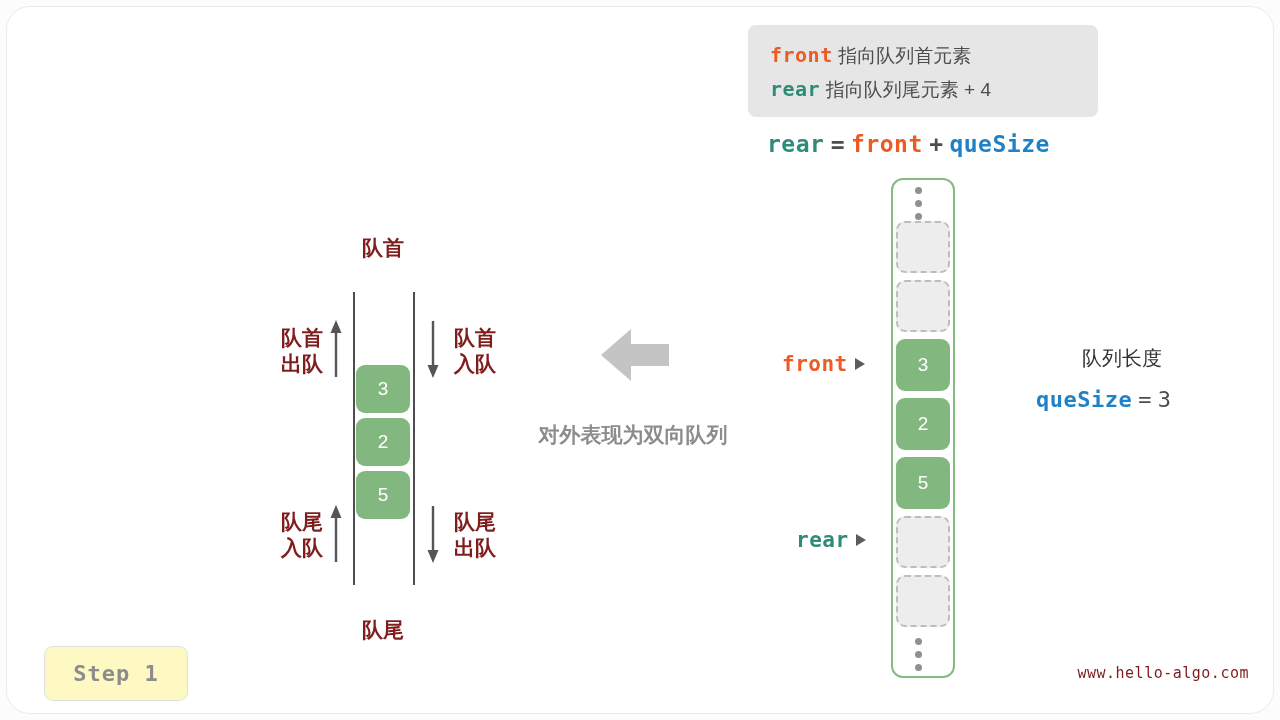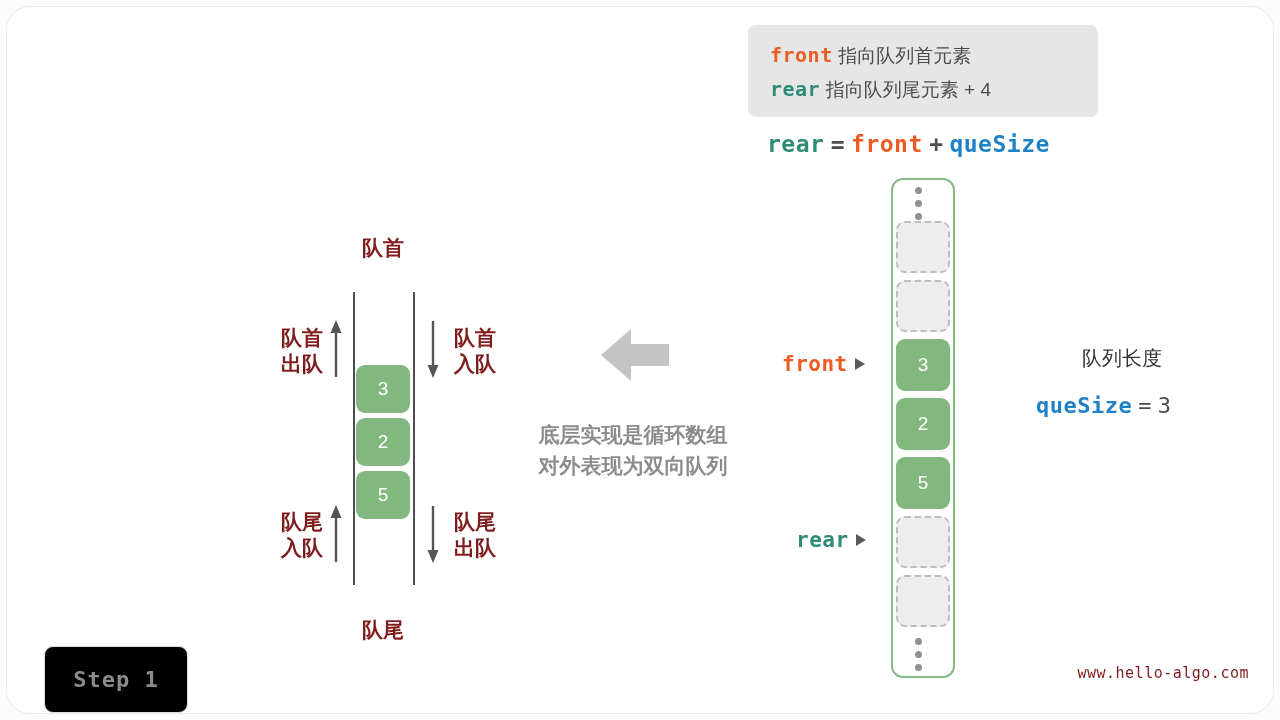--- a/index.html
+++ b/index.html
@@ -195,30 +195,30 @@
   }
 
   
   .size-note {
     position: absolute;
     left: 1029px;
     top: 336px;
     white-space: nowrap;
   }
   .size-note .t1 { font-size: 20px; color: #333333; line-height: 30px; margin-left: 46px; }
-  .size-note .t2 { font-size: 22px; line-height: 34px; margin-top: 16px; }
+  .size-note .t2 { font-size: 22px; line-height: 34px; margin-top: 10px; }
 
   
   .step-badge {
     position: absolute;
     left: 37px;
     top: 639px;
     width: 144px;
-    height: 67px;
-    background: #000000;
+    height: 55px;
+    background: #fef9c3;
     border: 1px solid #e0e0e0;
     border-radius: 9px;
     box-sizing: border-box;
     display: flex;
     align-items: center;
     justify-content: center;
     color: #8c8c8c;
     font-size: 22px;
     font-weight: bold;
     font-family: "DejaVu Sans Mono", "Liberation Mono", monospace;
@@ -311,21 +311,20 @@
     <div class="label-cn" style="left:447px; top:502px;">
       <div>队尾</div>
       <div>出队</div>
     </div>
 
     <svg class="big-arrow" viewBox="0 0 68 56">
       <polygon points="0,28 30,2 30,17 68,17 68,39 30,39 30,54" fill="#c4c4c4"></polygon>
     </svg>
 
     <div class="center-note">
-      <div>底层实现是循环数组</div>
       <div>对外表现为双向队列</div>
     </div>
 
     <div class="arr-box"></div>
 
     <div class="dots" style="top:180px;">
       <span></span>
         <span></span>
         <span></span>
     </div>

